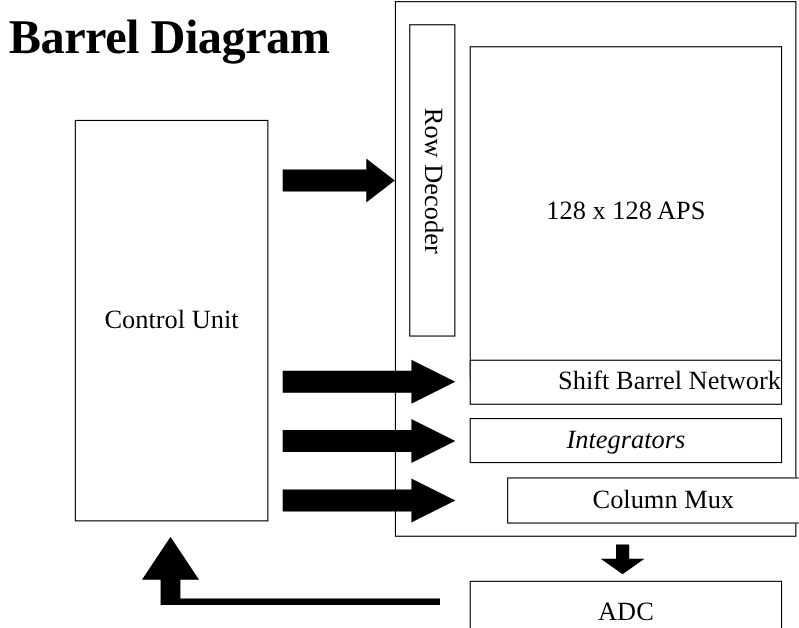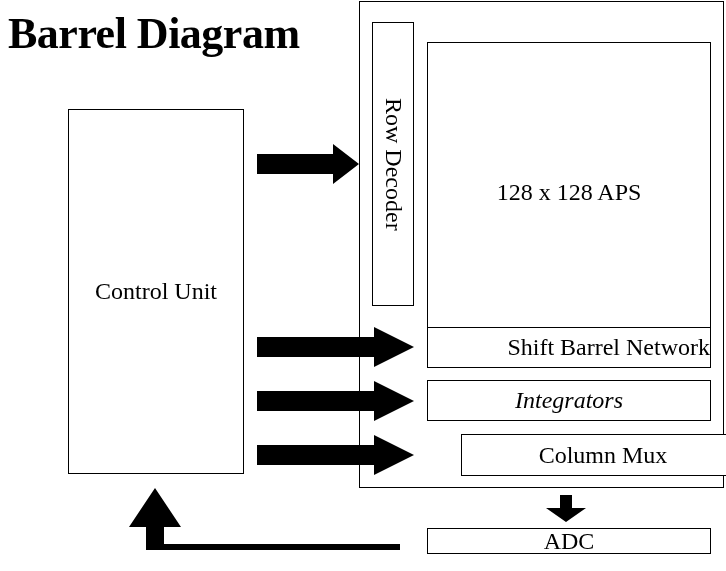--- a/index.html
+++ b/index.html
@@ -36,21 +36,21 @@
 </div>
 
 <div class="box" style="left:427px;top:380px;width:284px;height:41px;font-style:italic;">
   <span>Integrators</span>
 </div>
 
 <div class="box" style="left:427px;top:434px;width:284px;height:42px;margin-left:34px;">
   <span>Column Mux</span>
 </div>
 
-<div class="box" style="left:427px;top:528px;width:284px;height:26px;">
+<div class="box" style="left:427px;top:528px;width:284px;height:44px;align-items:flex-end;">
   <span>ADC</span>
 </div>
 
 <svg class="arrows" width="726" height="571">
 
   <polygon fill="#000" points="257,154 333,154 333,144 359,164 333,184 333,174 257,174"></polygon>
 
   <polygon fill="#000" points="257,337 374,337 374,327 414,347 374,367 374,357 257,357"></polygon>
 
   <polygon fill="#000" points="257,391 374,391 374,381 414,401 374,421 374,411 257,411"></polygon>

